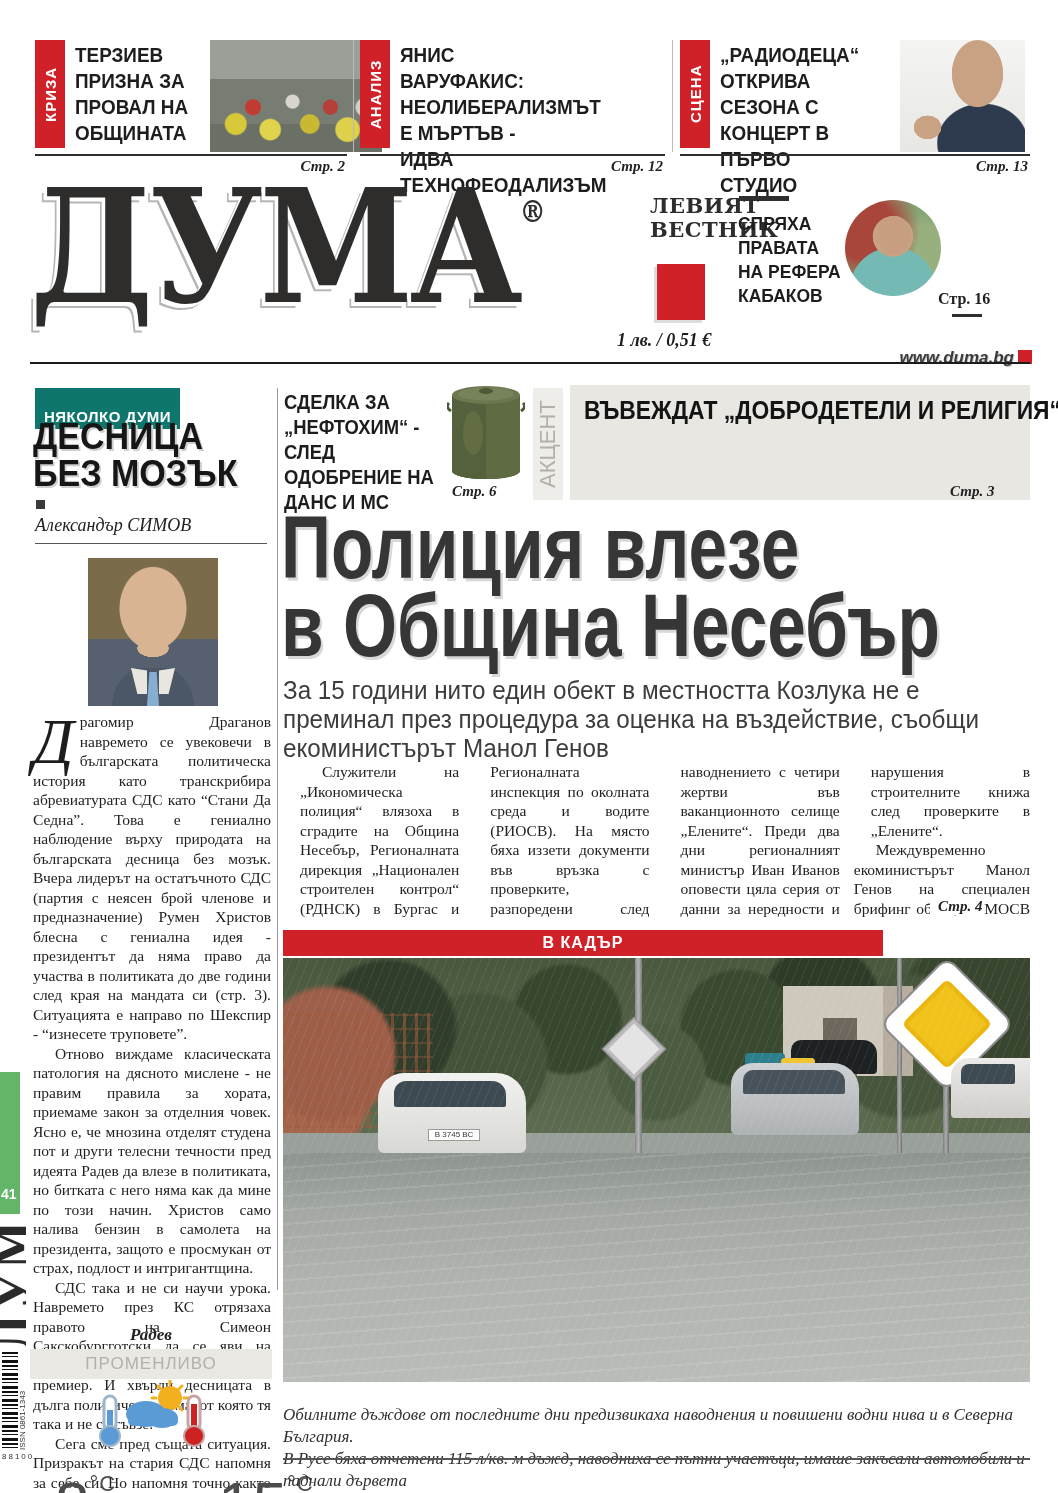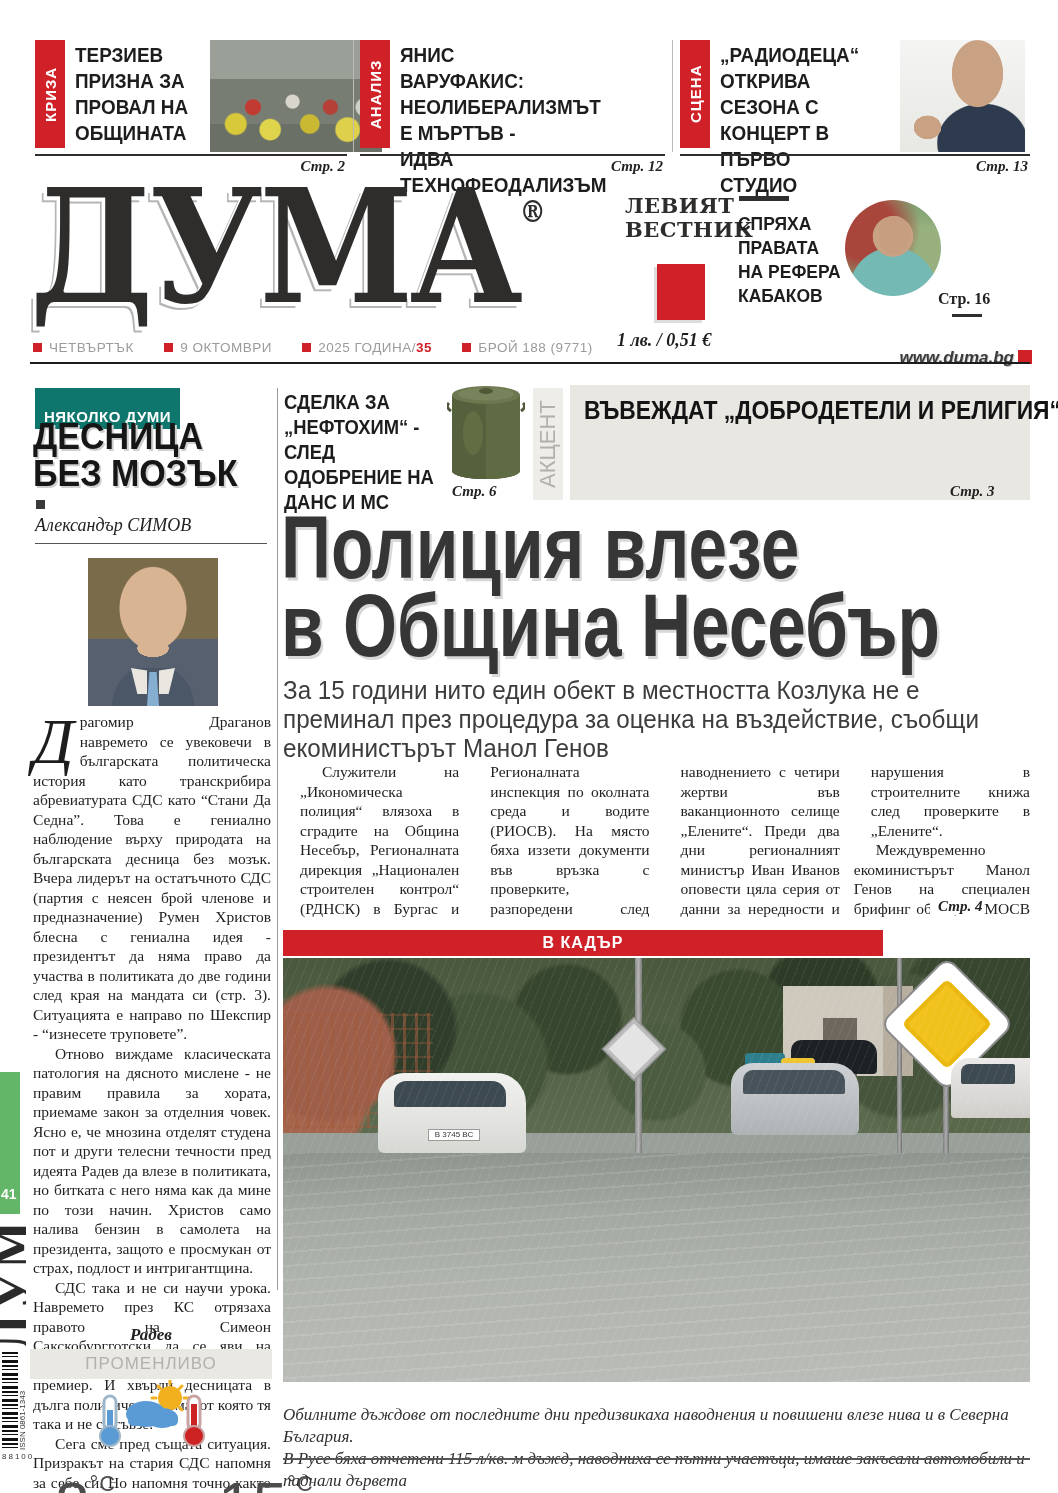--- a/index.html
+++ b/index.html
@@ -30,21 +30,21 @@
   .vdiv { position:absolute; top:40px; height:112px; width:1px; background:#b9b9b9; }
 
   
   .logo {
     position:absolute; left:30px; top:168px; font-family:"DejaVu Serif",serif; font-weight:bold;
     font-size:158px; line-height:1; color:#2e2d2c; letter-spacing:-4px;
     transform:scaleX(.88); transform-origin:0 0;
     text-shadow:-4px 4px 0 #fff, -6px 6px 0 #b5b5b5;
   }
   .logo sup { font-size:30px; letter-spacing:0; text-shadow:none; vertical-align:80px; }
-  .tagline { position:absolute; left:625px; top:194px; font-family:"DejaVu Serif",serif;
+  .tagline { position:absolute; left:650px; top:194px; font-family:"DejaVu Serif",serif;
     font-size:21px; font-weight:bold; color:#2e2d2c; line-height:1.15; letter-spacing:.5px; }
   .logo-dot { position:absolute; left:657px; top:264px; width:48px; height:56px; background:#cf2127; box-shadow:-3px 3px 0 #ddd; }
   .side-dash { position:absolute; left:739px; top:196px; width:50px; height:5px; background:#2e2e2e; }
   .side-title { position:absolute; left:738px; top:212px; font-family:"Liberation Sans",sans-serif;
     font-weight:bold; font-size:19px; line-height:24px; color:#1d1d1d; transform:scaleX(.92); transform-origin:0 0; width:120px;}
   .ref-photo { position:absolute; left:845px; top:200px; width:96px; height:96px; border-radius:50%;
     background:
       radial-gradient(circle at 50% 38%, #c9a183 0 26%, transparent 27%),
       radial-gradient(circle at 50% 95%, #74b9b4 0 42%, transparent 43%),
       radial-gradient(circle at 20% 30%, #a8463c 0 30%, transparent 55%),
@@ -260,26 +260,20 @@
   <div class="ref-photo">
     <div class="ref-head" style="left:34px;top:16px;"></div>
   </div>
   <div class="side-page">Стр. 16</div>
   <div class="side-page-rule"></div>
 
   <div class="price">1 лв. / 0,51 €</div>
   <div class="website">www.duma.bg</div>
   <div class="website-dot"></div>
 
-  <div class="dateline">
-    <span class="item"><span class="sq"></span><span>ЧЕТВЪРТЪК</span></span>
-    <span class="item"><span class="sq"></span><span>9 ОКТОМВРИ</span></span>
-    <span class="item"><span class="sq"></span><span>2025 ГОДИНА/</span><span class="hl">35</span></span>
-    <span class="item"><span class="sq"></span><span>БРОЙ 188 (9771)</span></span>
-  </div>
   <div class="mast-rule"></div>
 
   <div class="rubric">НЯКОЛКО ДУМИ</div>
   <div class="op-title">ДЕСНИЦА БЕЗ МОЗЪК</div>
   <div class="op-bullet"></div>
   <div class="op-author">Александър СИМОВ</div>
   <div class="op-rule"></div>
   <div class="op-photo"></div>
   <div class="op-suit"></div>
   <div class="op-shirt-l"></div>
@@ -389,18 +383,18 @@
     <div class="van">
         <div class="glass"></div>
       </div>
     <div class="car-far">
         <div class="glass"></div>
       </div>
     <div class="rain"></div>
   </div>
 
   <div class="caption">
-    <div>Обилните дъждове от последните дни предизвикаха наводнения и повишени влезе нива и в Северна България.</div>
+    <div>Обилните дъждове от последните дни предизвикаха наводнения и повишени водни нива и в Северна България.</div>
     <div>В Русе бяха отчетени 115 л/кв. м дъжд, наводниха се пътни участъци, имаше закъсали автомобили и паднали дървета</div>
   </div>
   <div class="bottom-rule"></div>
 
 </div>
 
 </body></html>

